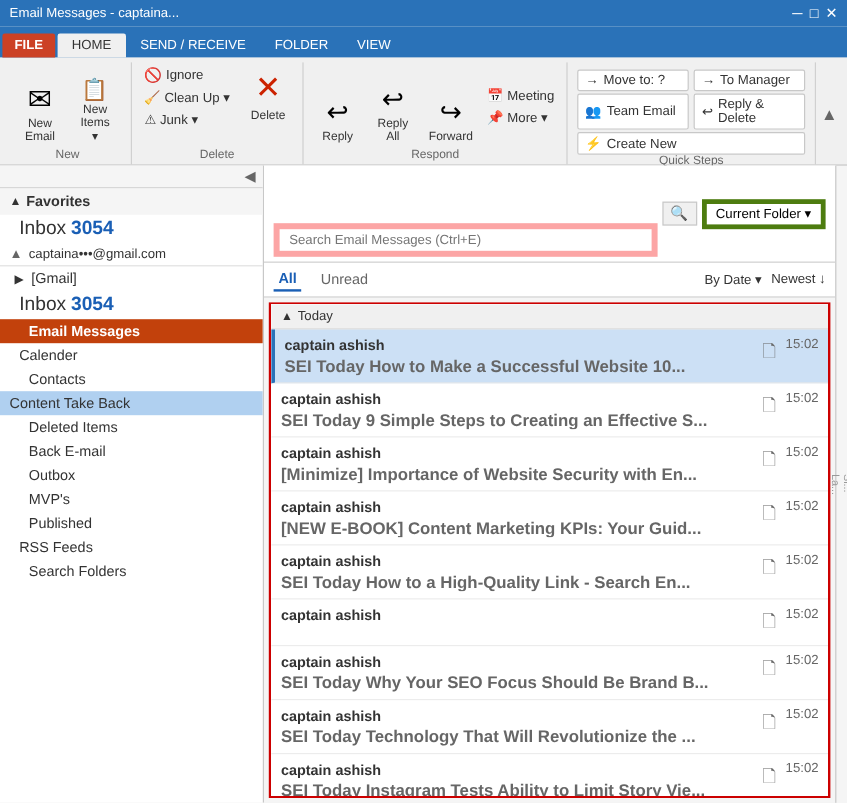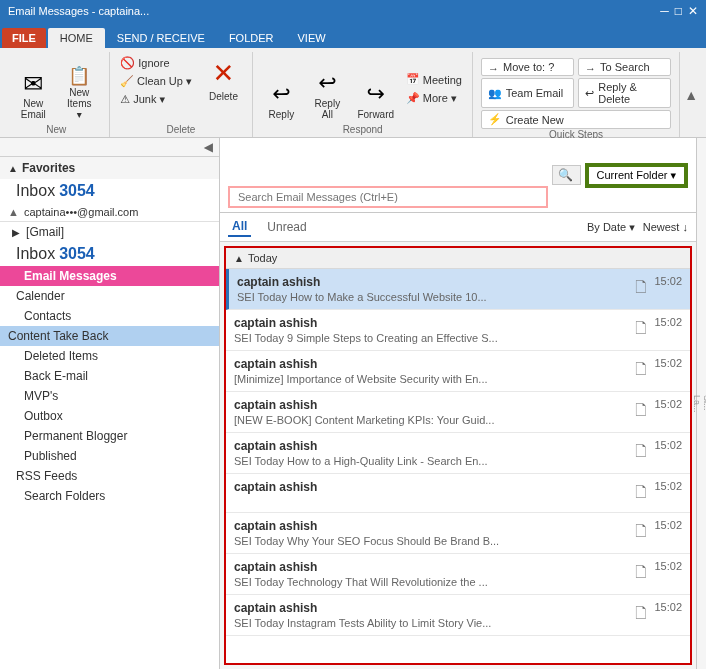--- a/index.html
+++ b/index.html
@@ -128,21 +128,21 @@
     .sidebar-item {
       padding: 3px 8px 3px 20px;
       font-size: 12px;
       color: #333;
       cursor: pointer;
       white-space: nowrap;
       overflow: hidden;
       text-overflow: ellipsis;
     }
     .sidebar-item.selected {
-      background: #ec4899;
+      background: #c2410c;
       color: white;
       font-weight: bold;
     }
     .sidebar-account {
       padding: 3px 8px 3px 8px;
       font-size: 11px;
       color: #666;
       cursor: pointer;
       border-bottom: 1px solid #e0e0e0;
     }
@@ -178,21 +178,21 @@
     .search-bar {
       display: flex;
       align-items: center;
       padding: 4px 8px;
       background: white;
       border-bottom: 1px solid #c8c8c8;
       gap: 4px;
     }
     .search-input {
       flex: 1;
-      border: 2px solid #fca5a5;
+      border: 5px solid #fca5a5;
       padding: 3px 8px;
       font-size: 11px;
       color: #999;
       background: white;
       margin-top: 44px;
     }
     .search-icon-btn {
       padding: 2px 6px;
       border: 1px solid #c8c8c8;
       background: #f0f0f0;
@@ -275,25 +275,26 @@
     }
     .email-item.selected { background: #cce0f5; border-left: 3px solid #2a72b8; }
     .email-content { flex: 1; min-width: 0; }
     .email-sender {
       font-size: 12px;
       font-weight: bold;
       color: #333;
       margin-bottom: 2px;
     }
     .email-subject {
-      font-size: 11px;
+      font-size: 14px;
       color: #666;
       white-space: nowrap;
       overflow: hidden;
       text-overflow: ellipsis;
+      font-weight: bold;
     }
     .email-time {
       font-size: 11px;
       color: #666;
       white-space: nowrap;
       margin-left: 8px;
     }
     .email-icon {
       font-size: 14px;
       color: #666;
@@ -405,21 +406,21 @@
 
   <div class="ribbon-group" style="min-width:140px;">
     <div style="display:flex;flex-direction:column;gap:2px;align-self:flex-start;margin-top:4px;width:100%;">
       <div style="display:flex;gap:4px;">
         <div class="quick-step-btn" style="flex:1;">
           <span>→</span>
           <span>Move to: ?</span>
         </div>
         <div class="quick-step-btn" style="flex:1;">
           <span>→</span>
-          <span>To Search</span>
+          <span>To Manager</span>
         </div>
       </div>
       <div style="display:flex;gap:4px;">
         <div class="quick-step-btn" style="flex:1;">
           <span>👥</span>
           <span>Team Email</span>
         </div>
         <div class="quick-step-btn" style="flex:1;">
           <span>↩</span>
           <span>Reply &amp; Delete</span>
@@ -481,27 +482,24 @@
       <div class="sidebar-item" style="padding-left:8px;background:#b0d0f0;">
         <span>Content Take Back</span>
       </div>
       <div class="sidebar-item" style="padding-left:24px;">
         <span>Deleted Items</span>
       </div>
       <div class="sidebar-item" style="padding-left:24px;">
         <span>Back E-mail</span>
       </div>
       <div class="sidebar-item" style="padding-left:24px;">
+        <span>Outbox</span>
+      </div>
+      <div class="sidebar-item" style="padding-left:24px;">
         <span>MVP's</span>
-      </div>
-      <div class="sidebar-item" style="padding-left:24px;">
-        <span>Outbox</span>
-      </div>
-      <div class="sidebar-item" style="padding-left:24px;">
-        <span>Permanent Blogger</span>
       </div>
       <div class="sidebar-item" style="padding-left:24px;">
         <span>Published</span>
       </div>
       <div class="sidebar-item" style="padding-left:16px;">
         <span>RSS Feeds</span>
       </div>
       <div class="sidebar-item" style="padding-left:24px;">
         <span>Search Folders</span>
       </div>

